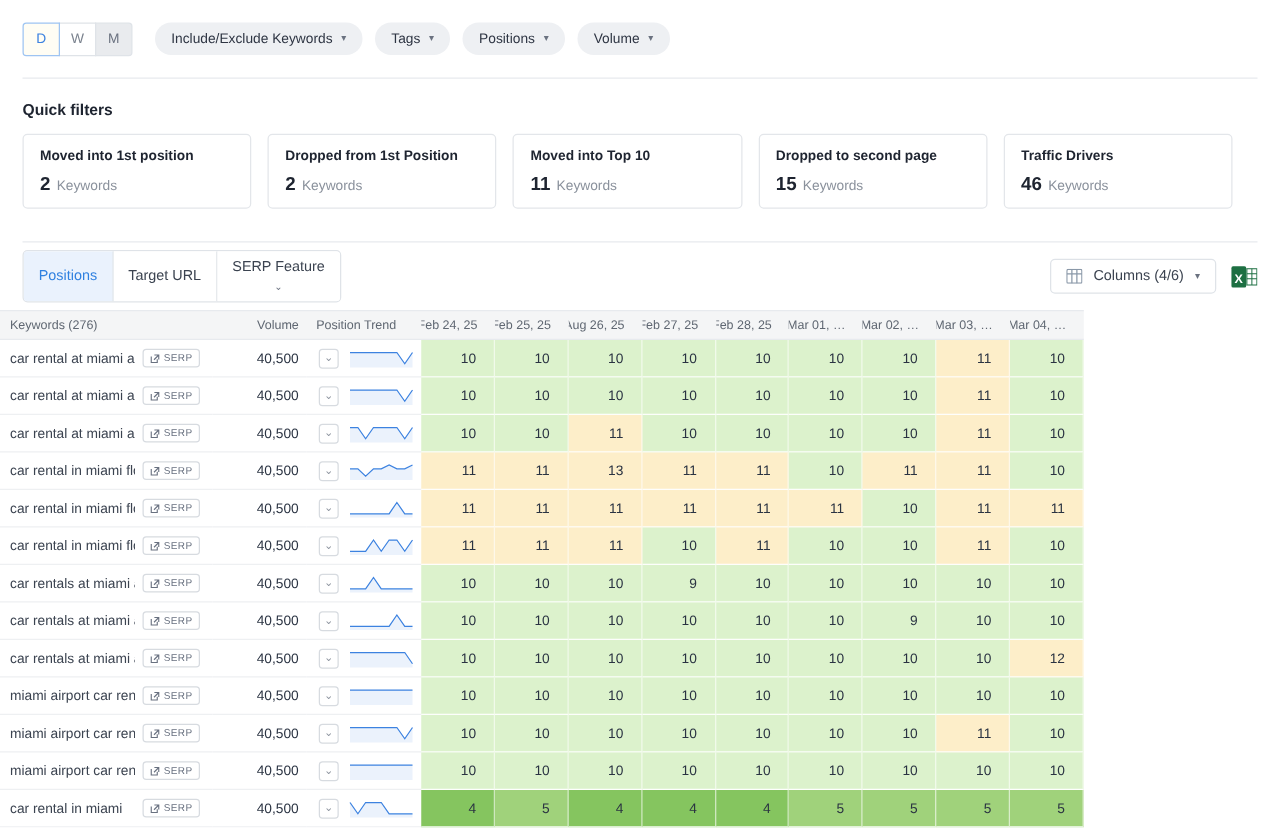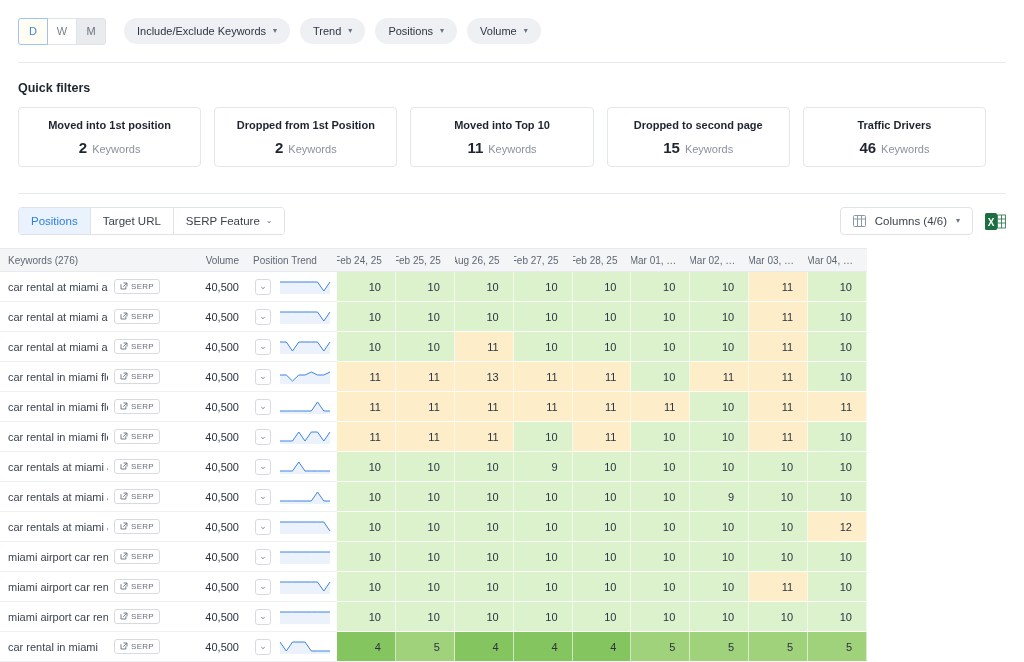--- a/index.html
+++ b/index.html
@@ -19,48 +19,48 @@
   .pill { display:inline-flex; align-items:center; gap:7px; background:#eef0f3; border:none; border-radius:14px;
           padding:7px 13px; font-size:11px; color:#2e3543; cursor:pointer; font-family:inherit; }
   .caret { font-size:8px; color:#6b7280; line-height:1; }
 
   .divider { border-top:1px solid #e7eaee; margin:0 18px; }
 
   
   .quick-filters { padding:18px 18px 26px; }
   .qf-title { font-size:12.5px; font-weight:bold; color:#1e2430; margin-bottom:12px; }
   .cards { display:flex; gap:13px; margin-right:20px; }
-  .card { flex:1; border:1px solid #e3e6ea; border-radius:4px; background:#fff; padding:11px 13px; height:60px; cursor:pointer;text-align:center; }
+  .card { flex:1; border:1px solid #e3e6ea; border-radius:4px; background:#fff; padding:11px 13px; height:60px; cursor:pointer; }
   .card-title { font-size:11px; font-weight:bold; color:#1e2430; margin-bottom:8px; white-space:nowrap; overflow:hidden; }
   .card-count { font-size:15px; font-weight:bold; color:#1e2430; }
   .card-unit { font-size:11px; color:#8a919c; margin-left:5px; }
 
   
   .tabs-row { display:flex; align-items:center; justify-content:space-between; padding:13px 18px; height:54px; }
   .tab-group { display:inline-flex; border:1px solid #dfe3e8; border-radius:4px; overflow:hidden; background:#fff; }
   .tab { display:flex; align-items:center; gap:6px; padding:7px 12px; font-size:11.5px; color:#3b4350;
          background:#fff; border:none; border-right:1px solid #dfe3e8; cursor:pointer; font-family:inherit; }
-  .tab:last-child { border-right:none; }
+  .tab:last-child { border-right:none;flex-direction:column; }
   .tab.active { color:#2f80e0; background:#eaf2fd; }
   .right-controls { display:flex; align-items:center; gap:12px; }
   .columns-btn { display:inline-flex; align-items:center; gap:9px; border:1px solid #dfe3e8; border-radius:4px;
                  padding:7px 12px; font-size:11.5px; color:#3b4350; background:#fff; cursor:pointer; font-family:inherit; }
   .excel-btn { border:none; background:transparent; cursor:pointer; padding:0; display:flex; align-items:center; }
 
   
   .grid-row { display:grid; grid-template-columns:170px 75px 92px repeat(9, 1fr); width:867px; }
   .thead { background:#f4f5f6; border-top:1px solid #e7eaee; border-bottom:1px solid #e7eaee; height:24px; }
   .th { font-size:10px; color:#5f6772; display:flex; align-items:center; padding:0 8px; white-space:nowrap; overflow:hidden; }
   .th.right { justify-content:flex-end; padding-right:14px; }
   .th.vol { padding-right:6px; }
   .trow { height:30px; }
   .kw-cell { display:flex; align-items:center; justify-content:space-between; gap:6px; padding:0 10px 0 8px;
              border-bottom:1px solid #eef0f2; font-size:11px; color:#3b4350; overflow:hidden; }
   .kw-text { white-space:nowrap; overflow:hidden; cursor:pointer; }
-  .serp-badge { display:inline-flex; align-items:flex-start; gap:3px; flex:none; border:1px solid #d7dbe0; border-radius:3px;
+  .serp-badge { display:inline-flex; align-items:flex-end; gap:3px; flex:none; border:1px solid #d7dbe0; border-radius:3px;
                 background:#fff; padding:2px 5px; font-size:8px; color:#697180; letter-spacing:.3px; cursor:pointer; font-family:inherit; }
   .vol-cell { display:flex; align-items:center; justify-content:flex-end; padding-right:6px; font-size:11px;
               color:#2a3342; border-bottom:1px solid #eef0f2; }
   .trend-cell { display:flex; align-items:center; gap:8px; padding:0 6px 0 10px; border-bottom:1px solid #eef0f2; }
   .trend-toggle { width:18px; height:16px; border:1px solid #d7dbe0; border-radius:3px; background:#fff; color:#8a919c;
                   font-size:9px; line-height:1; display:flex; align-items:center; justify-content:center; cursor:pointer; padding:0; }
   .sparkline { display:flex; align-items:center; }
   .pos-cell { display:flex; align-items:center; justify-content:flex-end; padding-right:14px; font-size:11px;
               color:#2a3342; border-bottom:1px solid rgba(255,255,255,.95); border-right:1px solid rgba(255,255,255,.6); }
 </style>
@@ -74,21 +74,21 @@
         <button class="seg-btn active">D</button>
         <button class="seg-btn">W</button>
         <button class="seg-btn pressed">M</button>
       </div>
     <div class="pills">
         <button class="pill">
           <span>Include/Exclude Keywords</span>
           <span class="caret">▾</span>
         </button>
         <button class="pill">
-          <span>Trend</span>
+          <span>Tags</span>
           <span class="caret">▾</span>
         </button>
         <button class="pill">
           <span>Positions</span>
           <span class="caret">▾</span>
         </button>
         <button class="pill">
           <span>Volume</span>
           <span class="caret">▾</span>
         </button>

